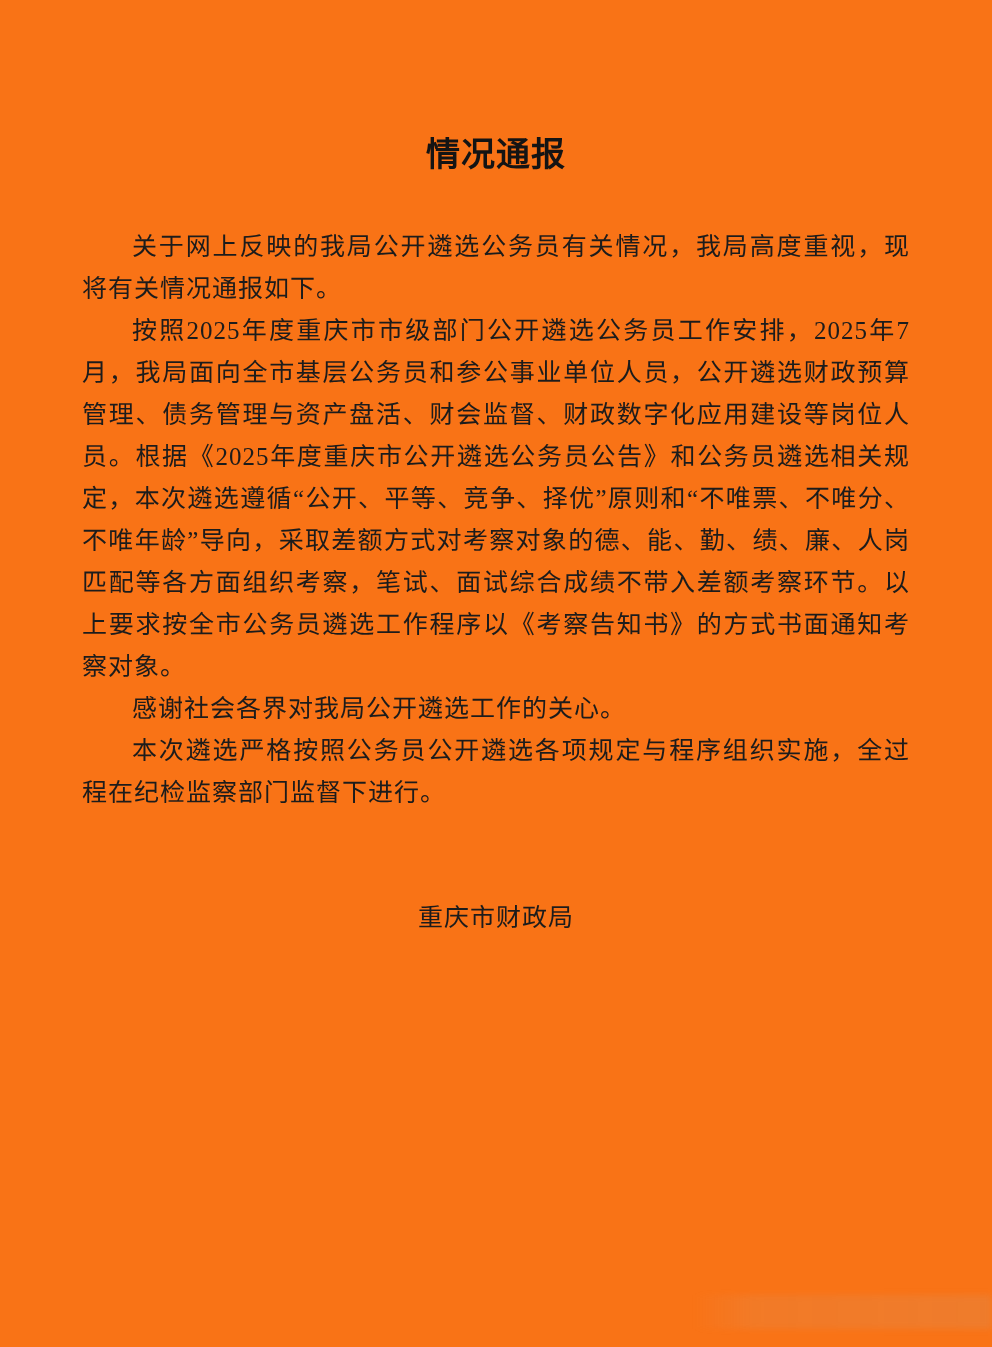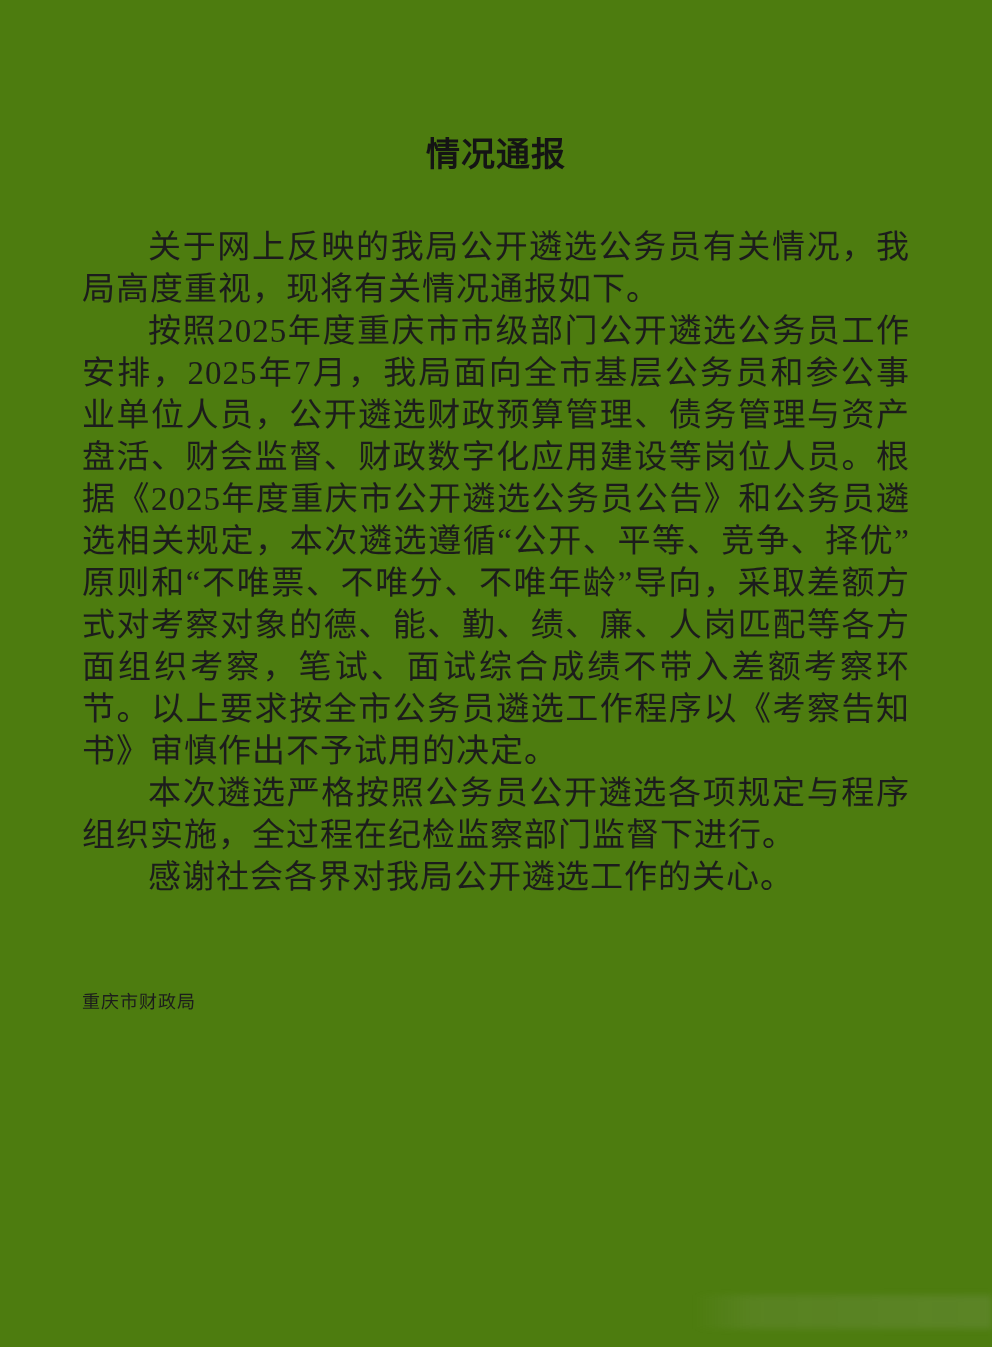--- a/index.html
+++ b/index.html
@@ -5,21 +5,21 @@
   html, body {
     margin: 0;
     padding: 0;
     background: #ffffff;
   }
   .page {
     position: relative;
     width: 992px;
     height: 1347px;
     margin: 0 auto;
-    background: #4d7c0f;
+    background: #f97316;
     box-sizing: border-box;
     padding: 0 82px;
     overflow: hidden;
     font-family: "Liberation Serif", "DejaVu Serif", serif;
     color: #1c1c1c;
   }
   .doc-title {
     margin: 0;
     padding-top: 130px;
     font-size: 34px;
@@ -27,32 +27,32 @@
     font-weight: bold;
     text-align: center;
     color: #141414;
     letter-spacing: 1px;
   }
   .doc-body {
     margin-top: 46px;
   }
   .doc-body p {
     margin: 0;
-    font-size: 33px;
+    font-size: 25px;
     line-height: 42px;
     letter-spacing: 1px;
     text-align: justify;
     text-justify: inter-ideograph;
     text-indent: 2em;
     word-break: break-all;
   }
   .signature-block {
     margin-top: 83px;
-    text-align: left;
-    font-size: 18px;
+    text-align: center;
+    font-size: 25px;
     line-height: 42px;
     letter-spacing: 1px;
   }
   .signature-block div {
     margin: 0;
   }
   .watermark {
     position: absolute;
     right: 0;
     bottom: 18px;
@@ -69,23 +69,23 @@
 </style>
 </head>
 <body>
 
 <div class="page">
 
   <h1 class="doc-title">情况通报</h1>
 
   <div class="doc-body">
     <p>关于网上反映的我局公开遴选公务员有关情况，我局高度重视，现将有关情况通报如下。</p>
-    <p>按照2025年度重庆市市级部门公开遴选公务员工作安排，2025年7月，我局面向全市基层公务员和参公事业单位人员，公开遴选财政预算管理、债务管理与资产盘活、财会监督、财政数字化应用建设等岗位人员。根据《2025年度重庆市公开遴选公务员公告》和公务员遴选相关规定，本次遴选遵循“公开、平等、竞争、择优”原则和“不唯票、不唯分、不唯年龄”导向，采取差额方式对考察对象的德、能、勤、绩、廉、人岗匹配等各方面组织考察，笔试、面试综合成绩不带入差额考察环节。以上要求按全市公务员遴选工作程序以《考察告知书》审慎作出不予试用的决定。</p>
+    <p>按照2025年度重庆市市级部门公开遴选公务员工作安排，2025年7月，我局面向全市基层公务员和参公事业单位人员，公开遴选财政预算管理、债务管理与资产盘活、财会监督、财政数字化应用建设等岗位人员。根据《2025年度重庆市公开遴选公务员公告》和公务员遴选相关规定，本次遴选遵循“公开、平等、竞争、择优”原则和“不唯票、不唯分、不唯年龄”导向，采取差额方式对考察对象的德、能、勤、绩、廉、人岗匹配等各方面组织考察，笔试、面试综合成绩不带入差额考察环节。以上要求按全市公务员遴选工作程序以《考察告知书》的方式书面通知考察对象。</p>
+    <p>感谢社会各界对我局公开遴选工作的关心。</p>
     <p>本次遴选严格按照公务员公开遴选各项规定与程序组织实施，全过程在纪检监察部门监督下进行。</p>
-    <p>感谢社会各界对我局公开遴选工作的关心。</p>
   </div>
 
   <div class="signature-block">
     <div>重庆市财政局</div>
   </div>
 
   <div class="watermark"></div>
 
 </div>
 

